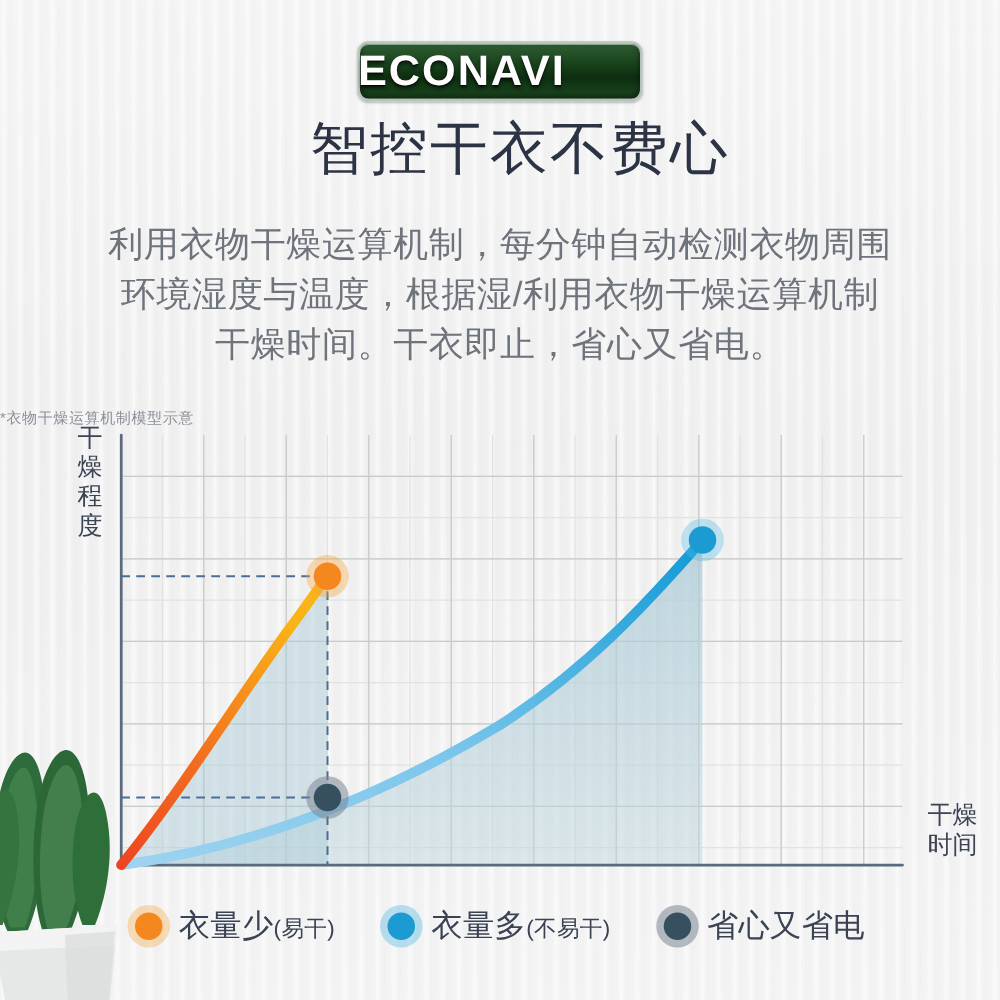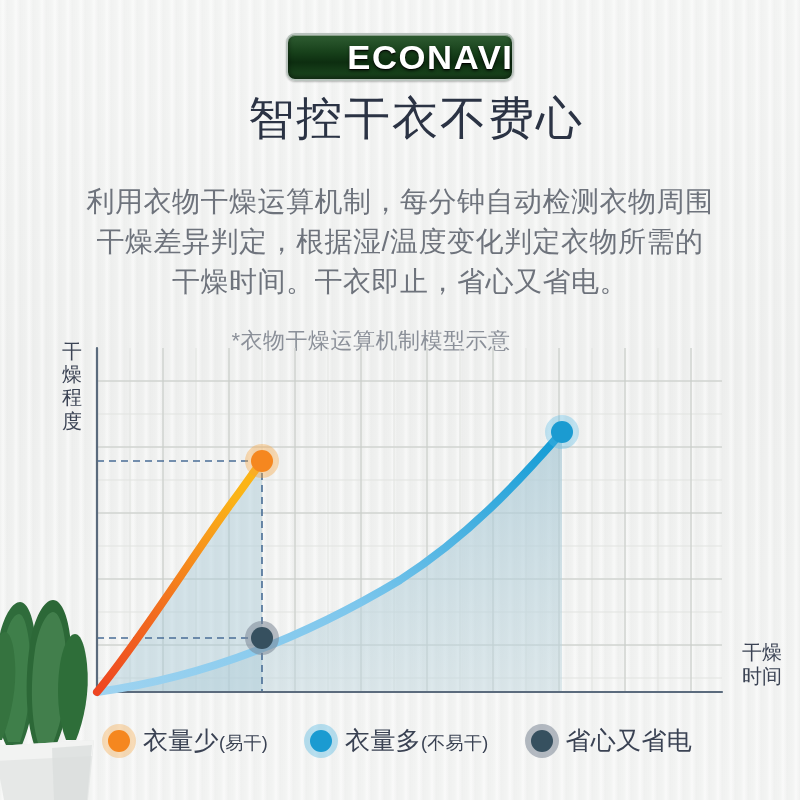--- a/index.html
+++ b/index.html
@@ -40,21 +40,21 @@
   .title-row-1 {
     display: flex;
     align-items: center;
     justify-content: center;
     gap: 16px;
     height: 54px;
   }
   .econavi-badge {
     display: inline-flex;
     align-items: center;
-    justify-content: flex-end;
+    justify-content: flex-start;
     width: 228px;
     height: 48px;
     border-radius: 9px;
     background:
       linear-gradient(180deg, #2f5d32 0%, #17401a 40%, #0d2e10 62%, #1d4a20 100%);
     border: 2px solid #b9c3bd;
     box-shadow:
       inset 0 1px 0 rgba(255,255,255,0.45),
       inset 0 -2px 5px rgba(0,0,0,0.55),
       0 1px 2px rgba(0,0,0,0.25);
@@ -86,39 +86,39 @@
     font-weight: 400;
     color: #2b3344;
     letter-spacing: 2px;
     line-height: 1.05;
     margin-left: 32px;
   }
 
   
   .body-copy {
     position: absolute;
-    top: 182px;
+    top: 176px;
     left: 40px;
     width: 720px;
     text-align: center;
     color: #6e737c;
     font-size: 28px;
     line-height: 1.42;
     letter-spacing: 0.5px;
   }
   .body-line { display: block; white-space: nowrap; }
 
   
   .chart-note {
     position: absolute;
     top: 326px;
     left: 0;
     width: 742px;
-    text-align: center;
-    font-size: 22px;
+    text-align: left;
+    font-size: 12px;
     color: #8b9099;
     letter-spacing: 0.5px;
   }
 
   .chart-wrap {
     position: absolute;
     left: 0;
     top: 0;
     width: 800px;
     height: 800px;
@@ -199,21 +199,21 @@
     <div class="title-row-1">
       <span class="econavi-badge">
         <span class="econavi-text">ECONAVI</span>
       </span>
     </div>
     <div class="title-row-2">智控干衣不费心</div>
   </div>
 
   <div class="body-copy">
     <span class="body-line">利用衣物干燥运算机制，每分钟自动检测衣物周围</span>
-    <span class="body-line">干燥差异判定，根据湿/温度变化判定衣物所需的</span>
+    <span class="body-line">环境湿度与温度，根据湿/利用衣物干燥运算机制</span>
     <span class="body-line">干燥时间。干衣即止，省心又省电。</span>
   </div>
 
   <div class="chart-note">*衣物干燥运算机制模型示意</div>
 
   <div class="chart-wrap">
     <svg class="chart-svg" width="800" height="800" viewBox="0 0 800 800">
       <defs>
         <clipPath id="plotClip">
           <rect x="97" y="348" width="625" height="344"></rect>

